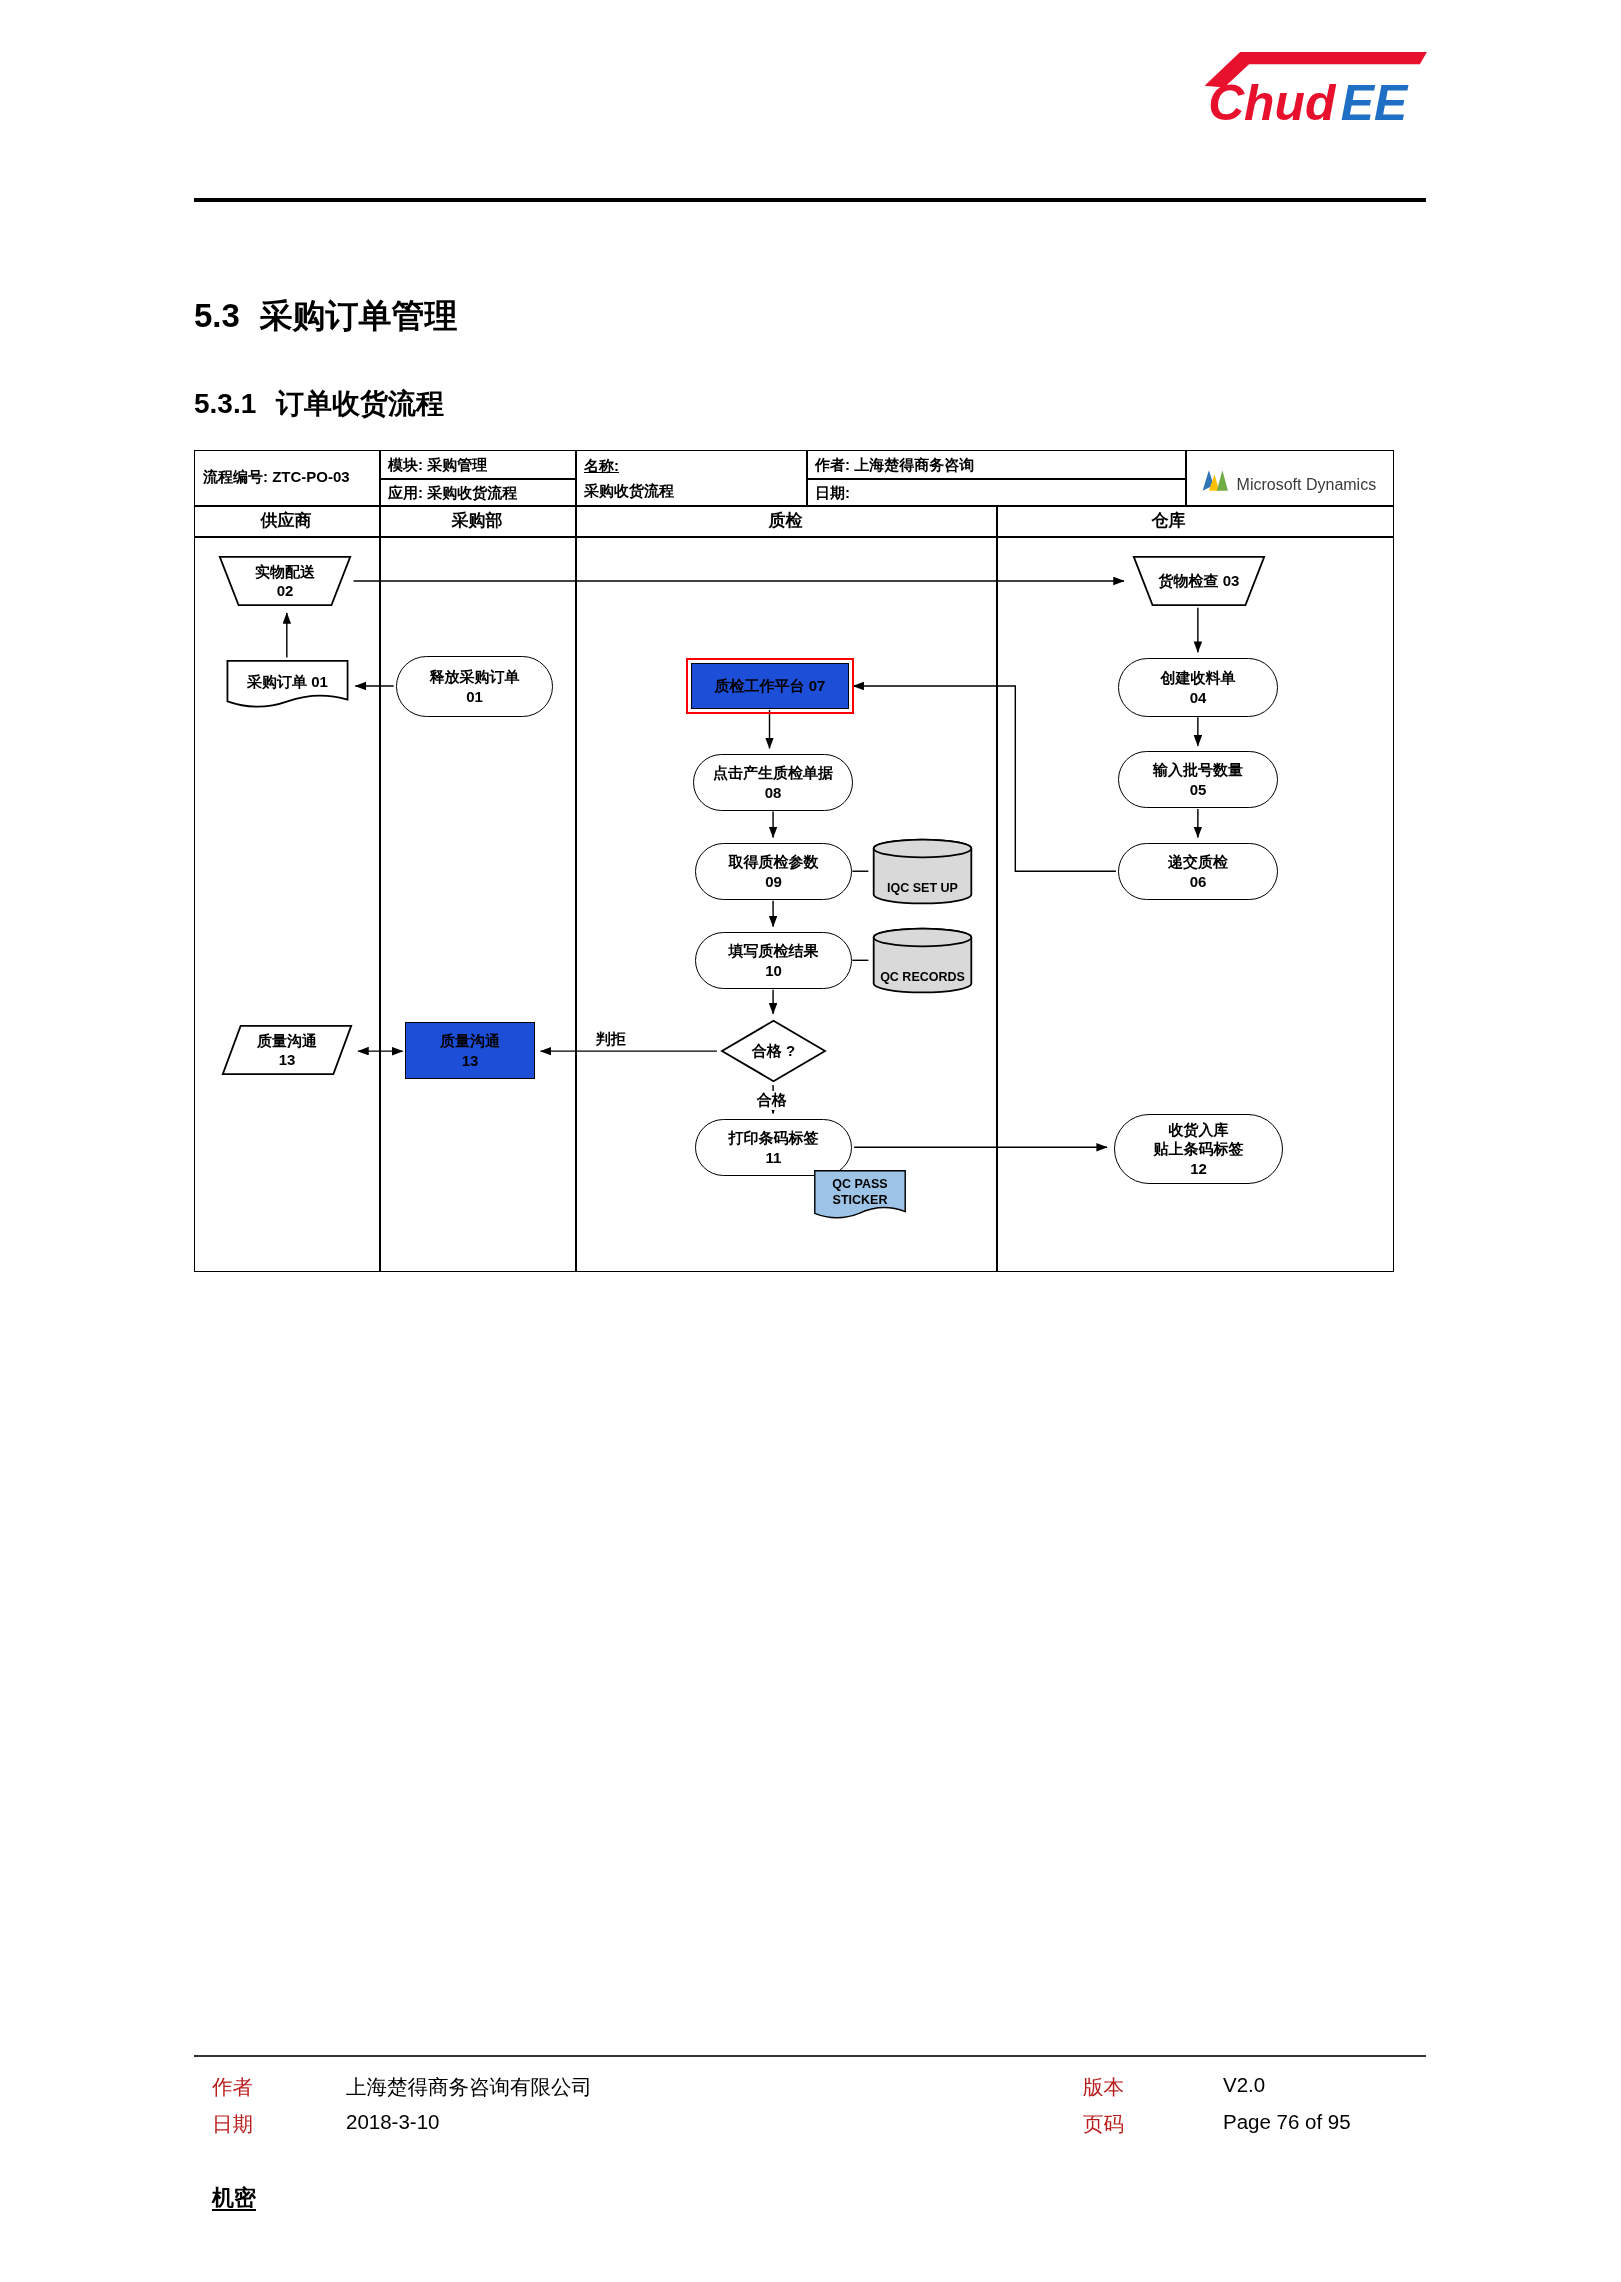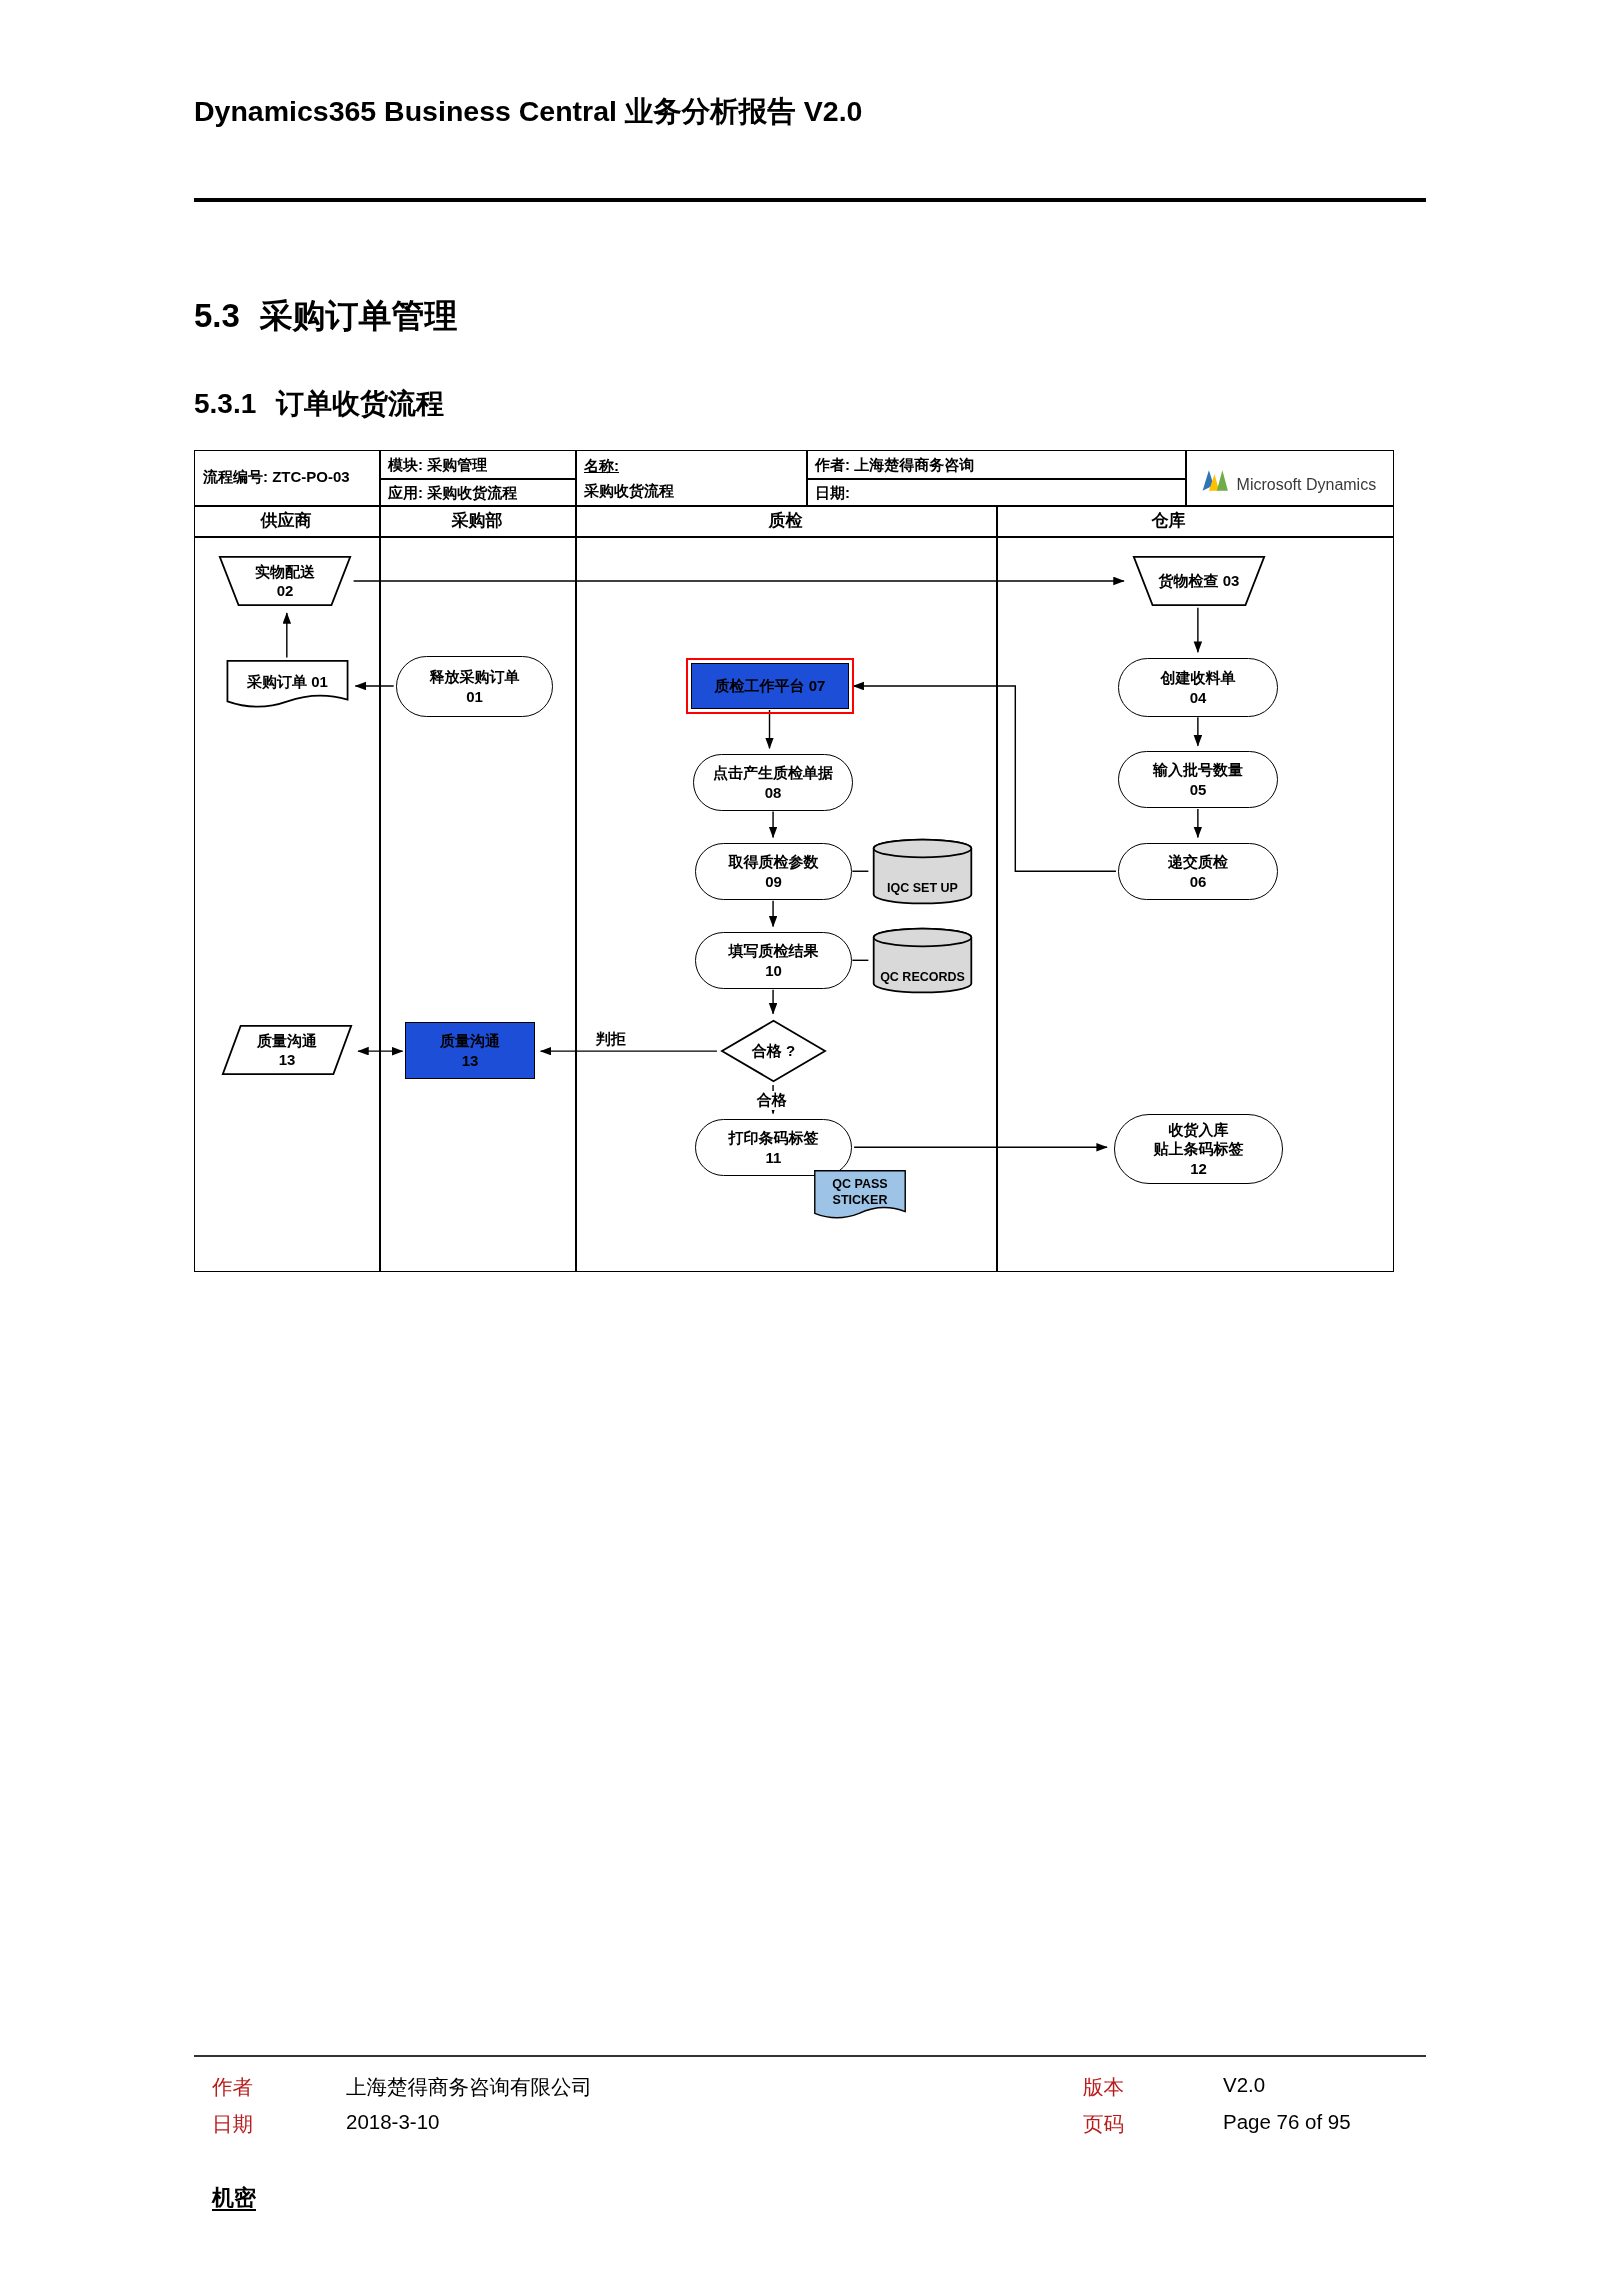--- a/index.html
+++ b/index.html
@@ -43,23 +43,29 @@
   .confidential{font-family:"DejaVu Serif", serif;font-size:22px;font-weight:600;
                 text-decoration:underline;text-underline-offset:3.6px;}
   svg.connectors{position:absolute;left:194px;top:450px;pointer-events:none;}
   .msd-text{font-size:16px;color:#3a3a3a;white-space:nowrap;}
 </style>
 </head>
 <body>
 
 <div class="page">
 
-  <div class="abs rep-title" style="top:93px;">Dynamics365 Business Central 业务分析报告 V2.0</div>
   <div class="abs hrule" style="left:194px;top:198px;width:1232px;height:3.6px;"></div>
 
+  <div class="abs" style="left:1185px;top:43px;width:258px;height:89px;">
+    <svg viewBox="0 0 290 100" width="258" height="89">
+      <path d="M22 48 L62 10 L272 10 L264 24 L72 24 L44 50 Z" fill="#e8112d"></path>
+      <text x="26" y="86" font-size="56" font-weight="bold" font-style="italic" fill="#e8112d" font-family="Liberation Sans, sans-serif">Chud</text>
+      <text x="175" y="86" font-size="56" font-weight="bold" font-style="italic" fill="#1f6fc4" font-family="Liberation Sans, sans-serif">EE</text>
+    </svg>
+  </div>
 
   <div class="abs h2">
     <span>5.3</span><span class="cjk">采购订单管理</span>
   </div>
   <div class="abs h3">
     <span>5.3.1</span><span class="cjk">订单收货流程</span>
   </div>
 
   <div class="abs fc-frame"></div>
   <div class="abs line" style="left:379px;top:450px;width:1.8px;height:822px;"></div>

